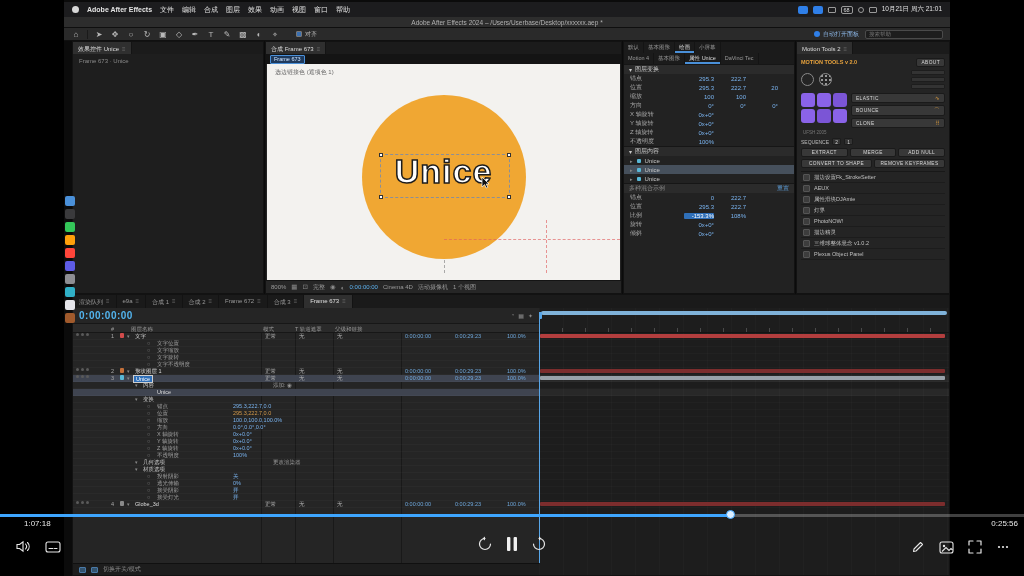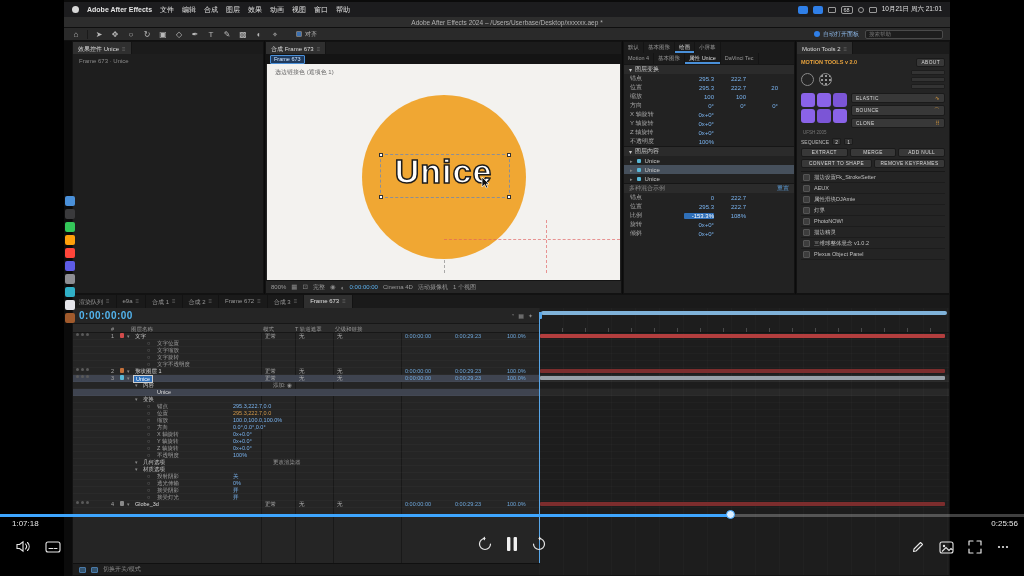--- a/index.html
+++ b/index.html
@@ -167,21 +167,21 @@
 
   
   #dock{position:absolute;left:1px;top:196px;display:flex;flex-direction:column;gap:3px}
   .dock-app{width:10px;height:10px;border-radius:2px}
 
   
   #pbar{position:absolute;left:0;right:0;top:514px;height:3px;background:rgba(255,255,255,.25)}
   #pbar-fill{height:100%;background:#3ea6ff}
   #pbar-handle{position:absolute;top:510px;width:9px;height:9px;border-radius:50%;background:#dceeff;border:1px solid #3ea6ff}
   .ptime{position:absolute;top:519px;font-size:8px;color:#e8e8e8}
-  #t-elapsed{left:12px}
+  #t-elapsed{left:24px}
   #t-remain{right:6px}
   .ctl{position:absolute;display:flex;align-items:center;gap:14px}
   #ctl-left{left:16px;top:540px}
   #ctl-center{left:50%;top:536px;transform:translateX(-50%);gap:12px}
   #ctl-right{right:14px;top:540px}
   .icbtn{display:flex;align-items:center;justify-content:center}
   svg{display:block}
 </style>
 </head>
 <body>

